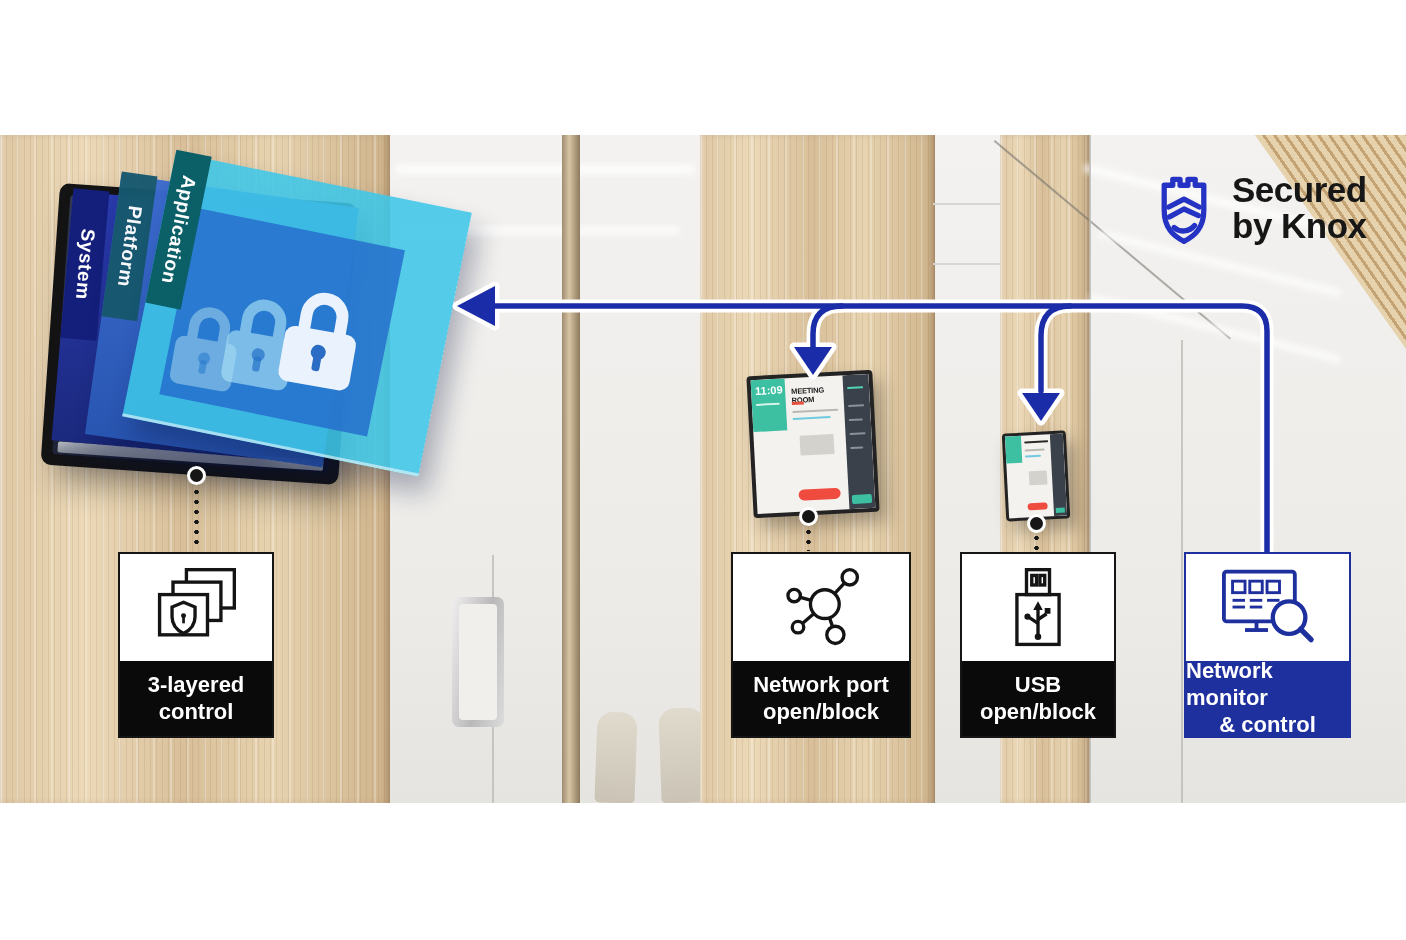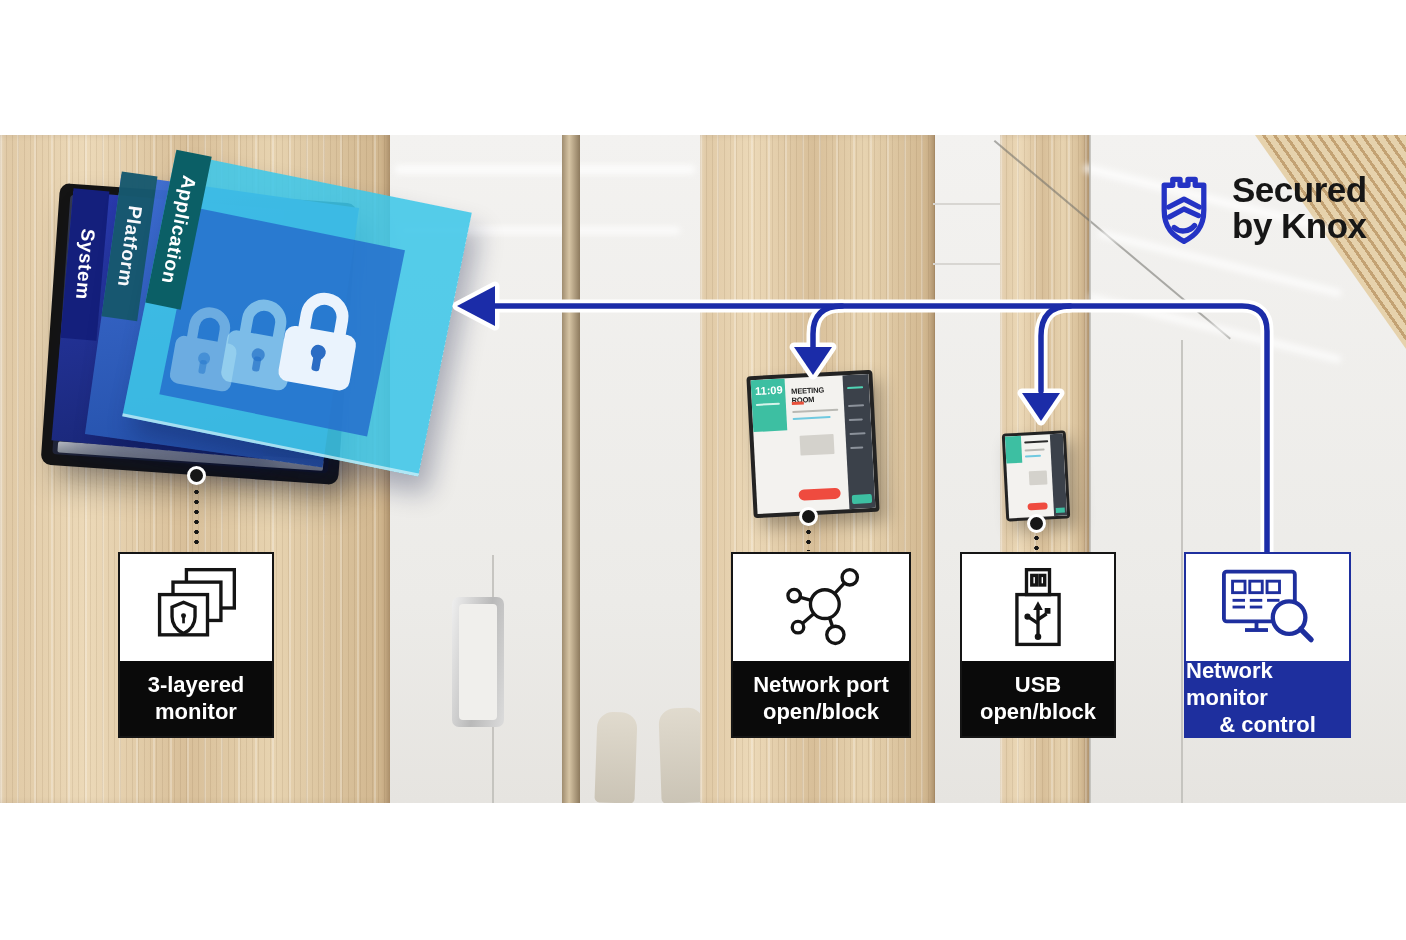--- a/index.html
+++ b/index.html
@@ -214,21 +214,21 @@
           <rect x="24" y="21" width="50" height="40" fill="#fff"></rect>
           <rect x="10" y="34" width="50" height="42" fill="#fff"></rect>
           <path d="M35 42 L47 47 V57 C47 66 42 71 35 74.5 C28 71 23 66 23 57 V47 Z"></path>
         </g>
         <circle cx="35" cy="56" r="2.6" fill="#141414"></circle>
           <rect x="33.6" y="57" width="2.8" height="7" fill="#141414"></rect>
       </svg>
     </div>
     <div class="band">
       <div>3-layered</div>
-      <div>monitor</div>
+      <div>control</div>
     </div>
   </div>
 
   <div class="feature" style="left:731px;width:180px">
     <div class="icon-area">
       <svg width="92" height="92" viewBox="0 0 96 96">
         <g stroke="#141414" stroke-width="3.5">
           <line x1="52" y1="44" x2="20" y2="35"></line>
             <line x1="52" y1="44" x2="78" y2="16"></line>
           <line x1="52" y1="44" x2="63" y2="76"></line>

